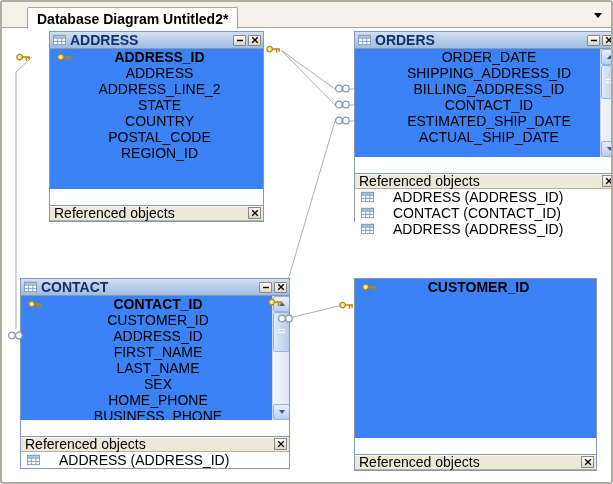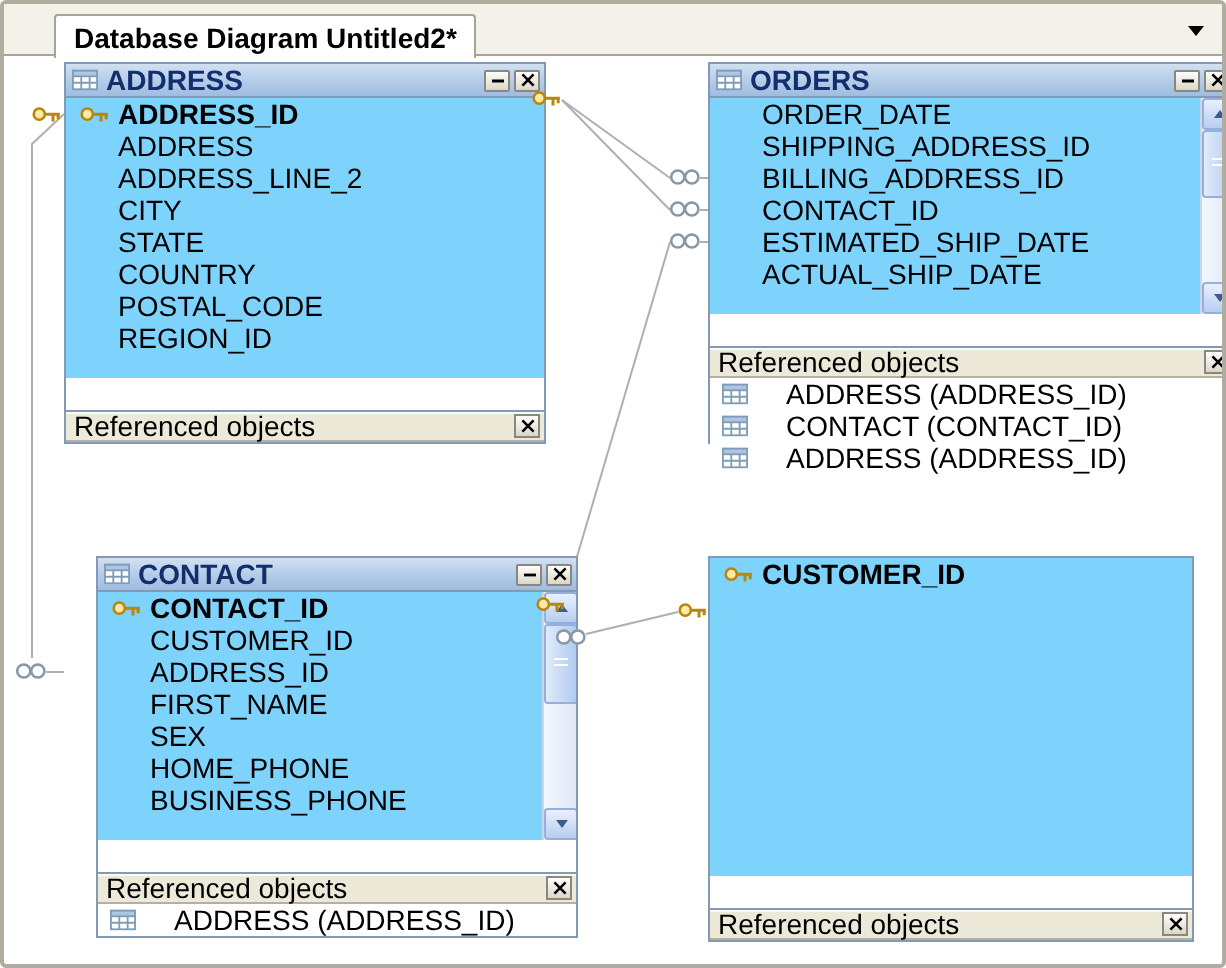--- a/index.html
+++ b/index.html
@@ -28,21 +28,21 @@
     height:17px;flex:0 0 17px;display:flex;align-items:center;gap:4px;padding:0 2px 0 3px;
     background:linear-gradient(180deg,#d2e0f2 0%,#b4cbe8 55%,#9fbcdf 100%);
     border-bottom:1px solid #8399b5;
   }
   .tt{font-weight:bold;color:#11306b;white-space:nowrap;}
   .tbtns{margin-left:auto;display:flex;gap:2px;}
   .tbtn{
     width:13px;height:11px;display:inline-flex;align-items:center;justify-content:center;
     background:linear-gradient(180deg,#fdfdfb,#dbd7c8);border:1px solid #8a887c;border-radius:1px;cursor:pointer;
   }
-  .fields{position:relative;overflow:hidden;background:#7dd3fc;}
+  .fields{position:relative;overflow:hidden;background:#3b82f6;text-align:center;}
   .grow{flex:1 1 auto;}
   .row{position:relative;height:16px;line-height:16px;padding-left:26px;padding-right:20px;white-space:nowrap;}
   .row.pk span{font-weight:bold;}
   .key{position:absolute;left:7px;top:3px;}
   .foot{
     height:16px;flex:0 0 16px;display:flex;align-items:center;padding:0 2px 0 4px;
     background:#ece9d8;border-top:1px solid #8399b5;border-bottom:1px solid #b5b1a2;
     box-shadow:inset 0 1px 0 #fbfaf4;
     margin-top:16px;
   }
@@ -140,21 +140,21 @@
   <svg class="cicon" style="left:266px;top:295px" width="15" height="11">
       <use href="#i-key"></use>
     </svg>
   <svg class="cicon" style="left:275px;top:311px" width="17" height="11">
       <use href="#i-many"></use>
     </svg>
   <svg class="cicon" style="left:337px;top:298px" width="15" height="11">
       <use href="#i-key"></use>
     </svg>
 
-  <div class="tbl" style="left:30px;top:29px;width:241px;height:191px">
+  <div class="tbl" style="left:47px;top:29px;width:215px;height:191px">
     <div class="tbar">
       <svg width="13" height="12">
           <use href="#i-table"></use>
         </svg>
       <span class="tt">ADDRESS</span>
       <span class="tbtns">
         <span class="tbtn">
             <svg width="8" height="8">
               <use href="#i-min"></use>
             </svg>
@@ -168,21 +168,20 @@
     </div>
     <div class="fields grow">
       <div class="row pk">
         <svg class="key" width="15" height="11">
             <use href="#i-key"></use>
           </svg>
         <span>ADDRESS_ID</span>
       </div>
       <div class="row"><span>ADDRESS</span></div>
       <div class="row"><span>ADDRESS_LINE_2</span></div>
-      <div class="row"><span>CITY</span></div>
       <div class="row"><span>STATE</span></div>
       <div class="row"><span>COUNTRY</span></div>
       <div class="row"><span>POSTAL_CODE</span></div>
       <div class="row"><span>REGION_ID</span></div>
     </div>
     <div class="foot">
       <span>Referenced objects</span>
       <span class="xbtn">
           <svg width="8" height="8">
             <use href="#i-x"></use>
@@ -250,21 +249,21 @@
       </div>
       <div class="refrow">
         <svg width="13" height="12">
             <use href="#i-table"></use>
           </svg>
         <span>ADDRESS (ADDRESS_ID)</span>
       </div>
     </div>
   </div>
 
-  <div class="tbl" style="left:46px;top:276px;width:241px;height:191px">
+  <div class="tbl" style="left:18px;top:276px;width:270px;height:191px">
     <div class="tbar">
       <svg width="13" height="12">
           <use href="#i-table"></use>
         </svg>
       <span class="tt">CONTACT</span>
       <span class="tbtns">
         <span class="tbtn">
             <svg width="8" height="8">
               <use href="#i-min"></use>
             </svg>
@@ -279,20 +278,21 @@
     <div class="fields" style="height:124px;flex:0 0 124px">
       <div class="row pk">
         <svg class="key" width="15" height="11">
             <use href="#i-key"></use>
           </svg>
         <span>CONTACT_ID</span>
       </div>
       <div class="row"><span>CUSTOMER_ID</span></div>
       <div class="row"><span>ADDRESS_ID</span></div>
       <div class="row"><span>FIRST_NAME</span></div>
+      <div class="row"><span>LAST_NAME</span></div>
       <div class="row"><span>SEX</span></div>
       <div class="row"><span>HOME_PHONE</span></div>
       <div class="row"><span>BUSINESS_PHONE</span></div>
       <div class="sb">
         <div class="sbtn up">
             <span class="arr-up"></span>
           </div>
         <div class="sthumb" style="top:16px;height:40px"></div>
         <div class="sbtn down">
             <span class="arr-down"></span>

